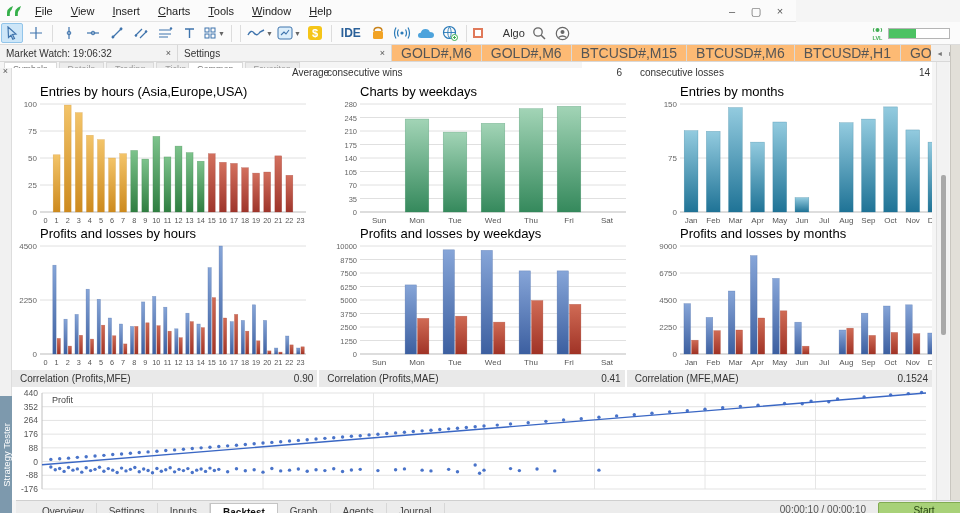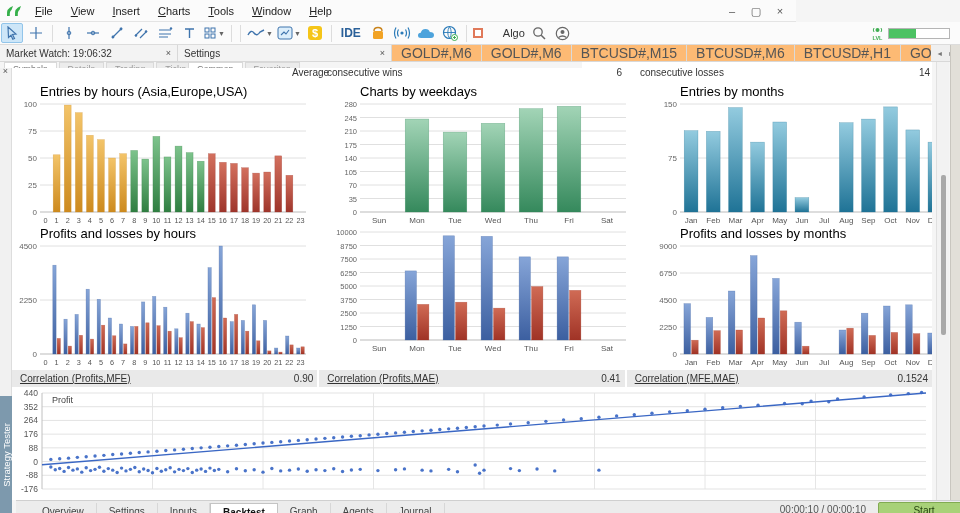--- a/index.html
+++ b/index.html
@@ -65,21 +65,21 @@
   #report { position:absolute; left:12px; top:62px; width:920px; height:438px; background:#fff; overflow:hidden; }
   #statsrow { position:relative; height:20px; font-size:10px; color:#333; }
   #statsrow span { position:absolute; top:5px; }
   #charts { position:absolute; left:0; top:22px; width:920px; height:284px; }
   .chart-cell { position:absolute; width:306px; height:142px; }
   .chart-title { font-size:13px; color:#000; margin-left:28px; height:14px; }
 
   
   #corrrow { position:absolute; left:0; top:308px; width:920px; height:17px; display:flex; gap:2px; }
   .corr-seg { flex:1; background:#e9e9e9; display:flex; align-items:center; font-size:10px; color:#333; }
-  .corr-label { padding-left:8px; flex:1;text-decoration:underline; }
+  .corr-label { padding-left:8px; flex:1; }
   .corr-value { padding-right:4px; }
 
   
   #scatter-mount { position:absolute; left:0; top:327px; width:918px; height:111px; }
 
   
   #scrollbar { position:absolute; left:936px; top:62px; width:13px; height:438px; background:#f2f2f2; border-left:1px solid #e0e0e0; }
   #scroll-thumb { position:absolute; left:4px; top:113px; width:5px; height:160px; background:#a9a9a9; border-radius:2px; }
   #winedge { position:absolute; left:950px; top:45px; width:10px; height:468px; background:#e2dfd8; border-left:1px solid #c9c6bf; }
 
@@ -530,21 +530,21 @@
             <text x="266.2916666666667" y="125" font-size="7.3" fill="#555" text-anchor="middle">21</text>
             <rect x="262.4666666666667" y="108" width="3.325" height="6" fill="url(#g-profit)" stroke="#3c5fa0" stroke-width="0.5" stroke-opacity="0.5"></rect>
             <rect x="266.7916666666667" y="112.08" width="3.325" height="1.9200000000000017" fill="url(#g-loss)" stroke="#a03326" stroke-width="0.5" stroke-opacity="0.5"></rect>
             <text x="277.37500000000006" y="125" font-size="7.3" fill="#555" text-anchor="middle">22</text>
             <rect x="273.55000000000007" y="96" width="3.325" height="18" fill="url(#g-profit)" stroke="#3c5fa0" stroke-width="0.5" stroke-opacity="0.5"></rect>
             <rect x="277.87500000000006" y="104.88" width="3.325" height="9.120000000000005" fill="url(#g-loss)" stroke="#a03326" stroke-width="0.5" stroke-opacity="0.5"></rect>
             <text x="288.45833333333337" y="125" font-size="7.3" fill="#555" text-anchor="middle">23</text>
             <rect x="284.6333333333334" y="108" width="3.325" height="6" fill="url(#g-profit)" stroke="#3c5fa0" stroke-width="0.5" stroke-opacity="0.5"></rect>
             <rect x="288.95833333333337" y="106.8" width="3.325" height="7.200000000000003" fill="url(#g-loss)" stroke="#a03326" stroke-width="0.5" stroke-opacity="0.5"></rect>
           </svg></div>
-        <div class="chart-cell" style="left: 320px; top: 142px;"><svg width="300" height="128">
+        <div class="chart-cell" style="left: 320px; top: 142px;"><div class="chart-title">Profits and losses by weekdays</div><svg width="300" height="128">
             <line x1="28" y1="114" x2="294" y2="114" stroke="#bbb" stroke-width="1"></line>
             <text x="25" y="117" font-size="7.5" fill="#666" text-anchor="end">0</text>
             <line x1="28" y1="100.5" x2="294" y2="100.5" stroke="#e0e0e0" stroke-width="1"></line>
             <text x="25" y="103.5" font-size="7.5" fill="#666" text-anchor="end">1250</text>
             <line x1="28" y1="87" x2="294" y2="87" stroke="#e0e0e0" stroke-width="1"></line>
             <text x="25" y="90" font-size="7.5" fill="#666" text-anchor="end">2500</text>
             <line x1="28" y1="73.5" x2="294" y2="73.5" stroke="#e0e0e0" stroke-width="1"></line>
             <text x="25" y="76.5" font-size="7.5" fill="#666" text-anchor="end">3750</text>
             <line x1="28" y1="60" x2="294" y2="60" stroke="#e0e0e0" stroke-width="1"></line>
             <text x="25" y="63" font-size="7.5" fill="#666" text-anchor="end">5000</text>

